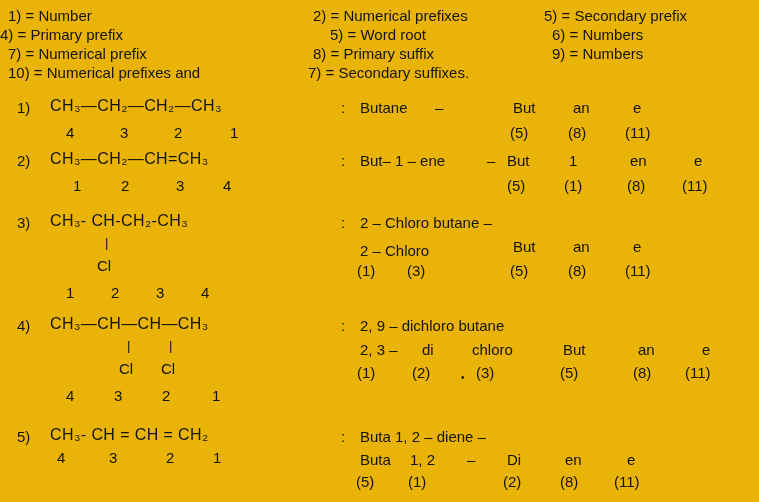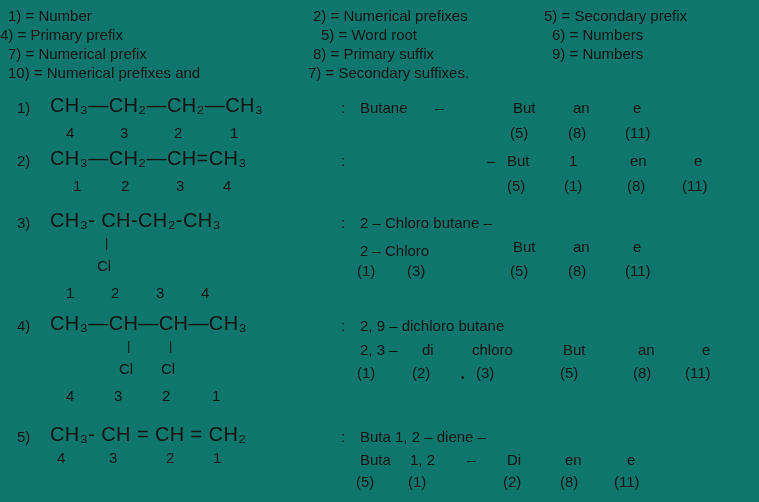--- a/index.html
+++ b/index.html
@@ -1,25 +1,25 @@
 <!DOCTYPE html>
 <html><head>
 <meta charset="utf-8">
 <style>
   html,body{margin:0;padding:0;background:#ffffff;}
-  #page{position:relative;width:759px;height:502px;background:#0f766e;overflow:hidden;
+  #page{position:relative;width:759px;height:502px;background:#eab308;overflow:hidden;
         font-family:"Liberation Sans","DejaVu Sans",sans-serif;color:#141414;}
   .t{position:absolute;white-space:pre;font-size:15px;line-height:19px;}
-  .f{font-size:20px;letter-spacing:0.4px;}
+  .f{font-size:16px;letter-spacing:0.4px;}
   .bond{font-size:13px;}
   .dot{font-size:10px;}
 
   
   .lg00{left:8px;top:6px}   .lg01{left:313px;top:6px}  .lg02{left:544px;top:6px}
-  .lg10{left:0;top:25px}  .lg11{left:321px;top:25px} .lg12{left:552px;top:25px}
+  .lg10{left:0;top:25px}  .lg11{left:330px;top:25px} .lg12{left:552px;top:25px}
   .lg20{left:8px;top:44px}  .lg21{left:313px;top:44px} .lg22{left:552px;top:44px}
   .lg30{left:8px;top:63px}  .lg31{left:308px;top:63px}
 
   
   .c1l{left:17px;top:98px}  .c1f{left:50px;top:96px}
   .c1n0{left:66px;top:123px}.c1n1{left:120px;top:123px}.c1n2{left:174px;top:123px}.c1n3{left:230px;top:123px}
   .c1c{left:341px;top:98px}
   .c1t0{left:360px;top:98px}.c1t1{left:435px;top:98px}.c1t2{left:513px;top:98px}.c1t3{left:573px;top:98px}.c1t4{left:633px;top:98px}
   .c1b0{left:510px;top:123px}.c1b1{left:568px;top:123px}.c1b2{left:625px;top:123px}
 
@@ -91,20 +91,21 @@
   <span class="t c1b1">(8)</span>
   <span class="t c1b2">(11)</span>
 
   <span class="t c2l">2)</span>
   <span class="t f c2f">CH₃—CH₂—CH=CH₃</span>
   <span class="t c2n0">1</span>
   <span class="t c2n1">2</span>
   <span class="t c2n2">3</span>
   <span class="t c2n3">4</span>
   <span class="t c2c">:</span>
+  <span class="t c2t0">But– 1 – ene</span>
   <span class="t c2t1">–</span>
   <span class="t c2t2">But</span>
   <span class="t c2t3">1</span>
   <span class="t c2t4">en</span>
   <span class="t c2t5">e</span>
   <span class="t c2b0">(5)</span>
   <span class="t c2b1">(1)</span>
   <span class="t c2b2">(8)</span>
   <span class="t c2b3">(11)</span>
 

